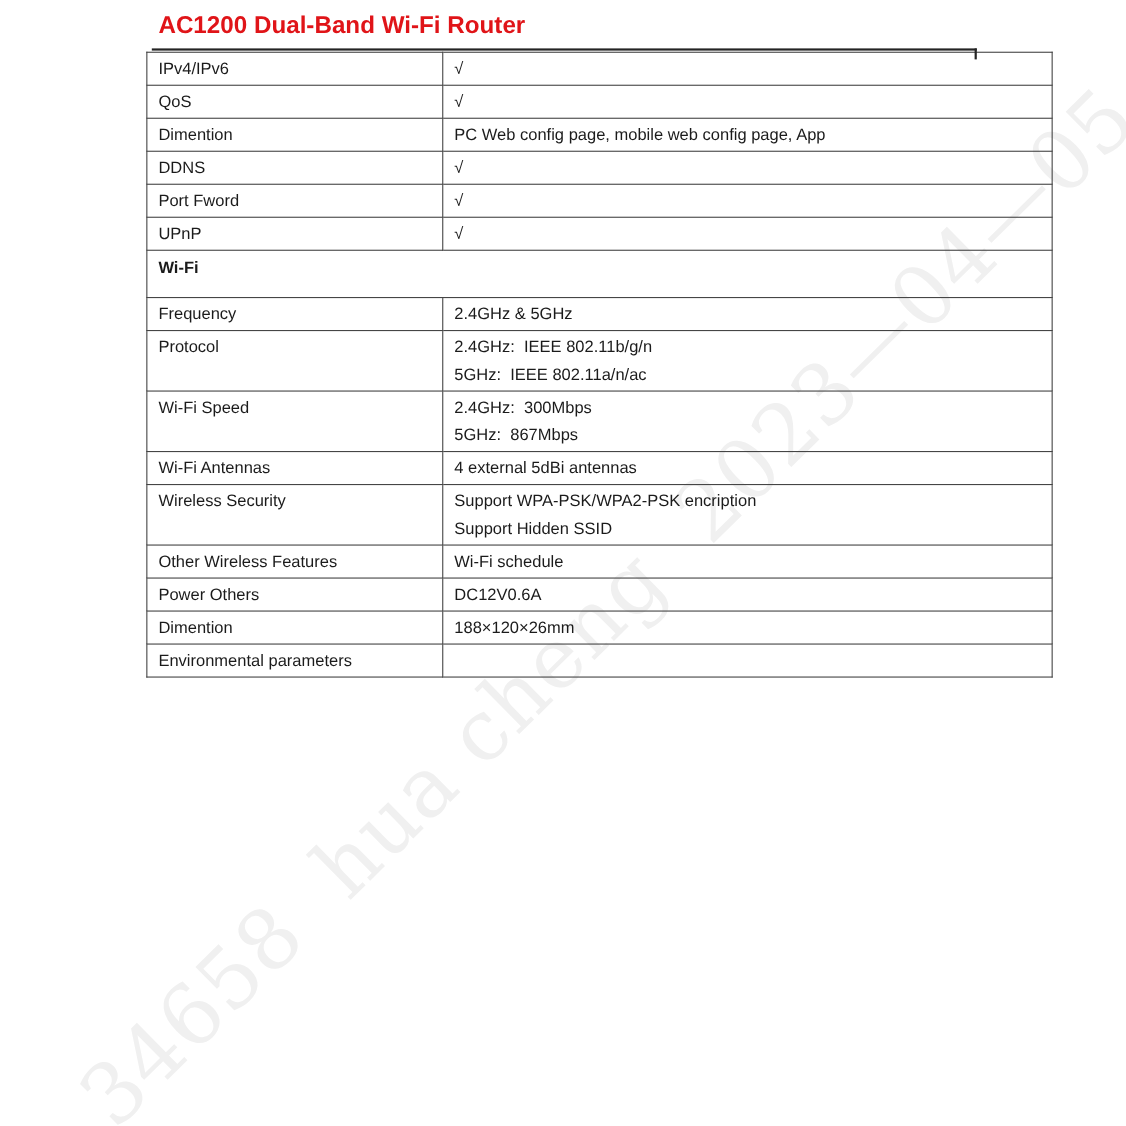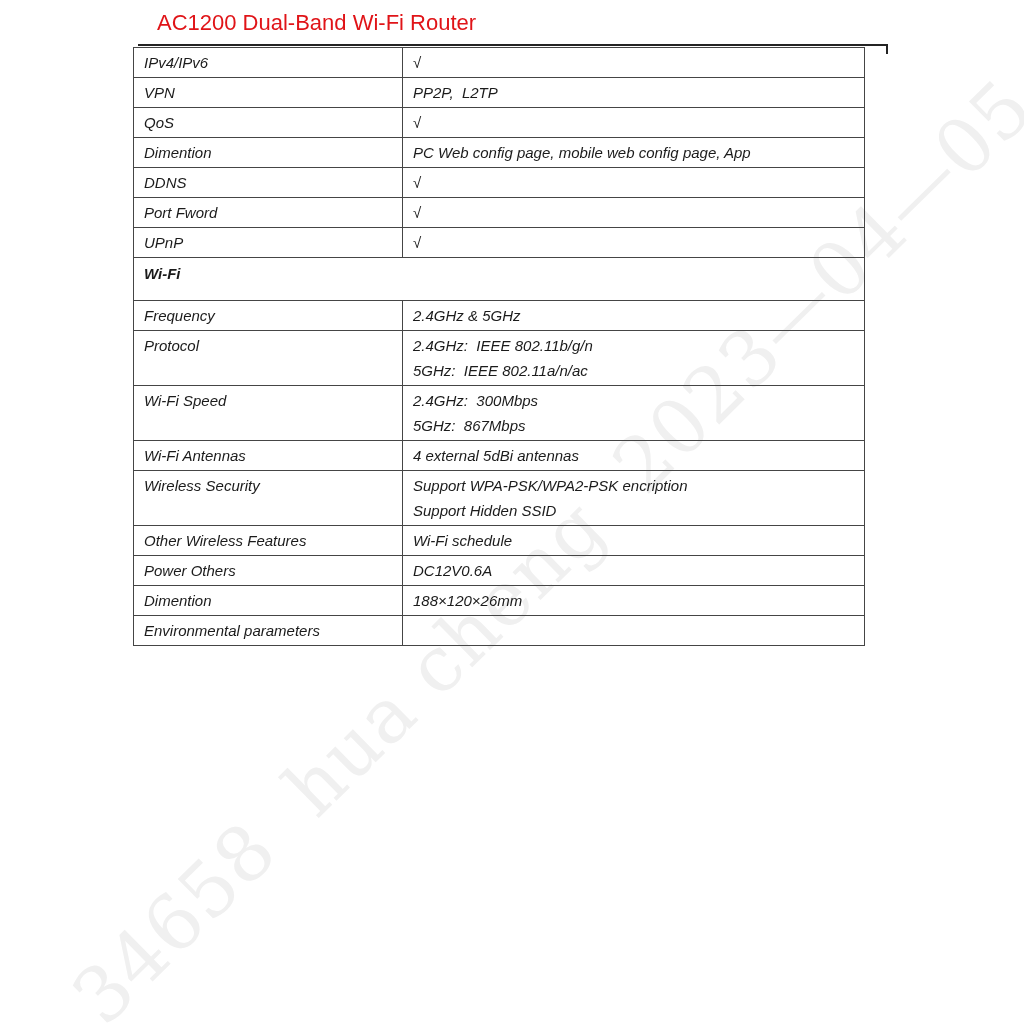--- a/index.html
+++ b/index.html
@@ -30,25 +30,25 @@
     color: #f0f0f0;
     white-space: pre;
     letter-spacing: 1px;
     z-index: 0;
     user-select: none;
     pointer-events: none;
   }
   
   .page-title {
     position: absolute;
-    left: 157px;
+    left: 144px;
     top: 10px;
     margin: 0;
     font-size: 22px;
-    font-weight: normal;
+    font-weight: bold;
     letter-spacing: 0px;
     z-index: 2;
   }
   .title-rule {
     position: absolute;
     left: 138px;
     top: 44px;
     width: 750px;
     height: 2px;
     background: #242424;
@@ -61,26 +61,25 @@
     width: 2px;
     height: 10px;
     background: #242424;
     z-index: 2;
   }
   
   .spec-table {
     position: absolute;
     left: 133px;
     top: 47px;
-    width: 732px;
+    width: 824px;
     border-collapse: collapse;
     background: transparent;
     z-index: 1;
     font-size: 15px;
-    font-style: italic;
   }
   .spec-table td {
     border: 1px solid #454545;
     padding: 2px 10px;
     vertical-align: top;
     line-height: 25px;
     height: 25px;
     background: transparent;
   }
   .spec-table td.label {
@@ -105,24 +104,20 @@
   <h1 class="page-title" style="color: rgb(224, 20, 24);">AC1200 Dual-Band Wi-Fi Router</h1>
 
   <div class="title-rule"></div>
   <div class="title-rule-tick"></div>
 
   <table class="spec-table">
     <tbody>
         <tr>
           <td class="label">IPv4/IPv6</td>
           <td class="value">√</td>
-        </tr>
-        <tr>
-          <td class="label">VPN</td>
-          <td class="value">PP2P,  L2TP</td>
         </tr>
         <tr>
           <td class="label">QoS</td>
           <td class="value">√</td>
         </tr>
         <tr>
           <td class="label">Dimention</td>
           <td class="value">PC Web config page, mobile web config page, App</td>
         </tr>
         <tr>

